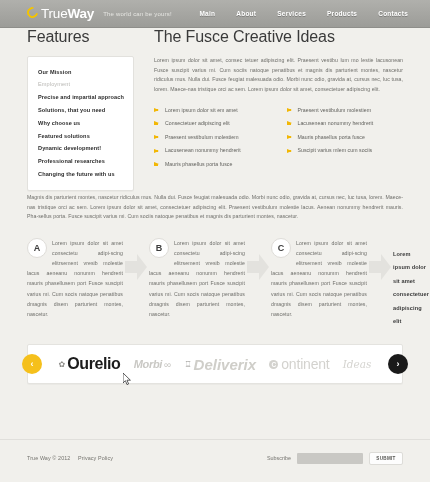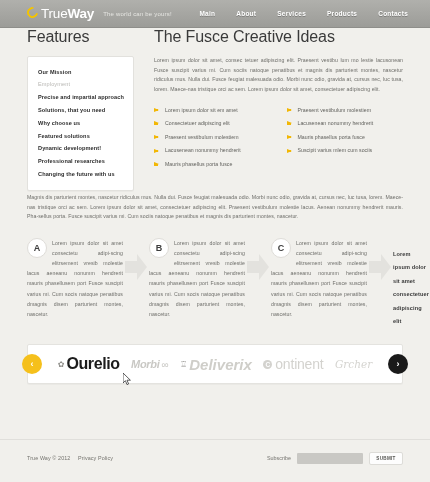--- a/index.html
+++ b/index.html
@@ -275,21 +275,21 @@
         <span class="flower">♖</span>
         <span class="l-deliverix">Deliverix</span>
       </div>
 
       <div class="logo-item">
         <span class="circ-c">C</span>
         <span class="l-continent">ontinent</span>
       </div>
 
       <div class="logo-item">
-        <span class="l-grcher">Grcher</span>
+        <span class="l-grcher">Ideas</span>
       </div>
 
       <div class="car-arrow right">›</div>
 
       <svg class="cursor-icon" width="9" height="12" viewBox="0 0 9 12">
         <polygon points="0,0 0,10 2.4,7.7 4,11.6 5.6,10.9 4,7.2 7.4,7.2" fill="#ffffff" stroke="#333" stroke-width="0.8"></polygon>
       </svg>
     </div>
 
   </div>

